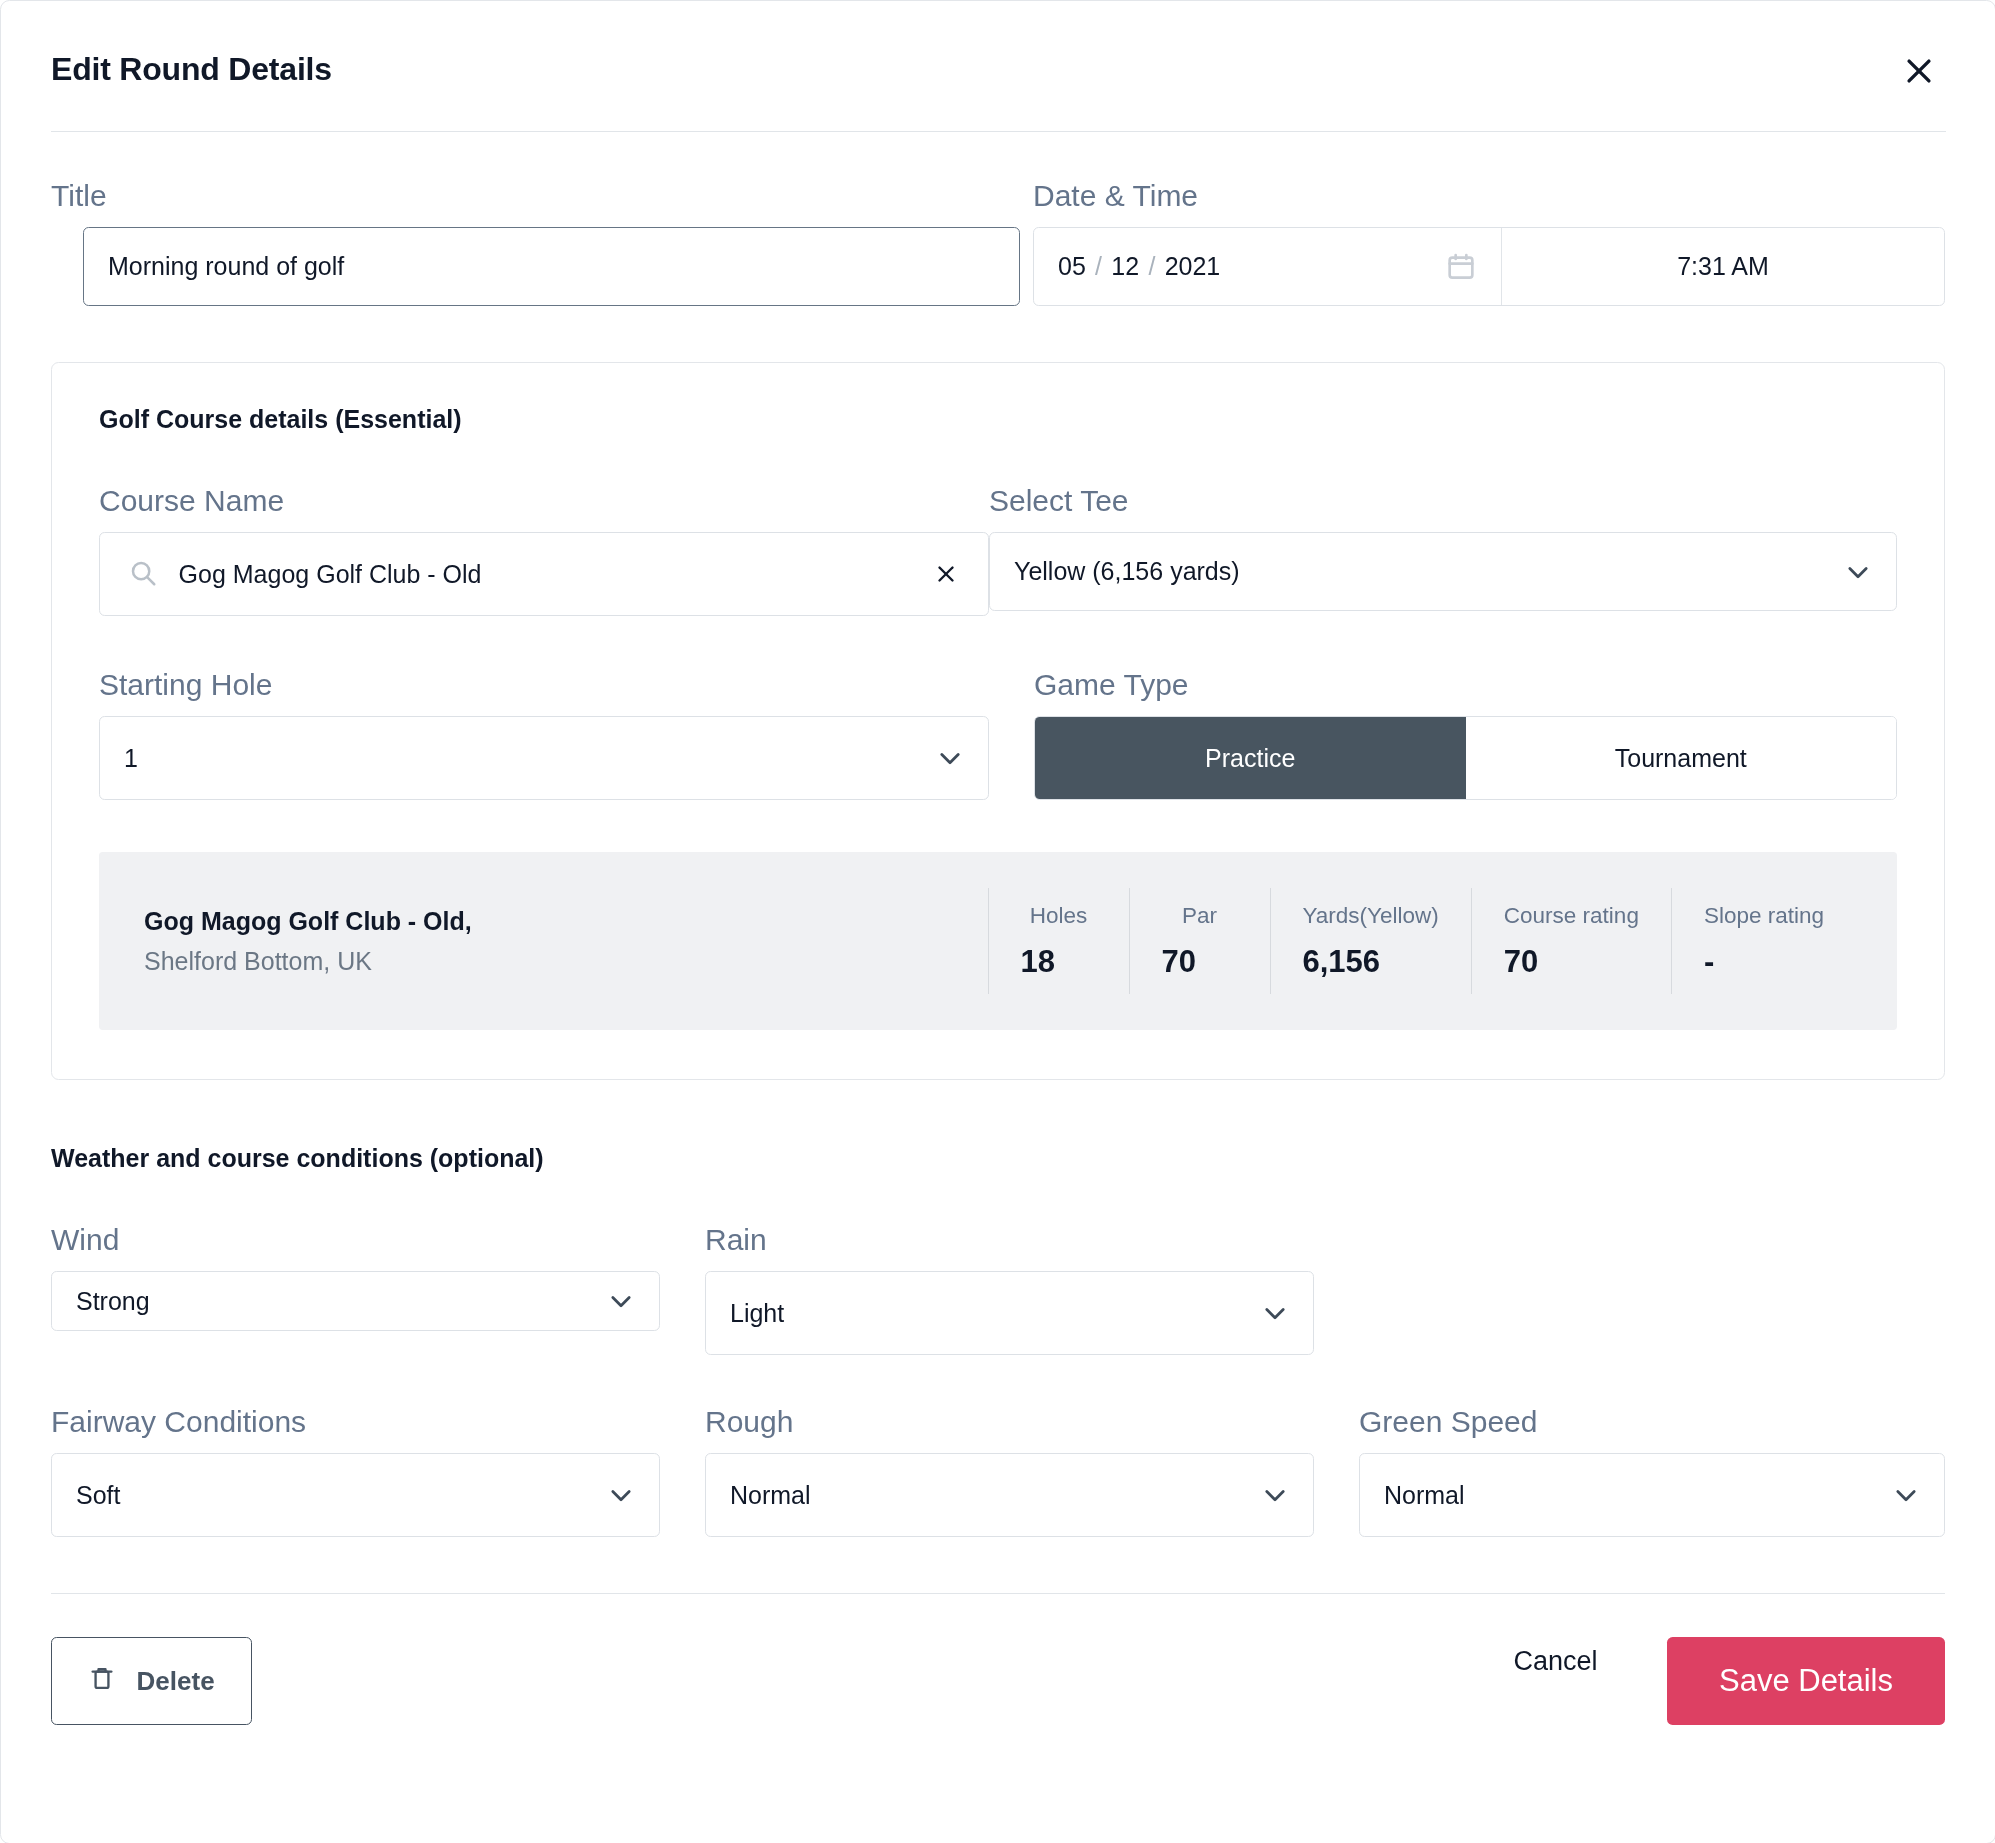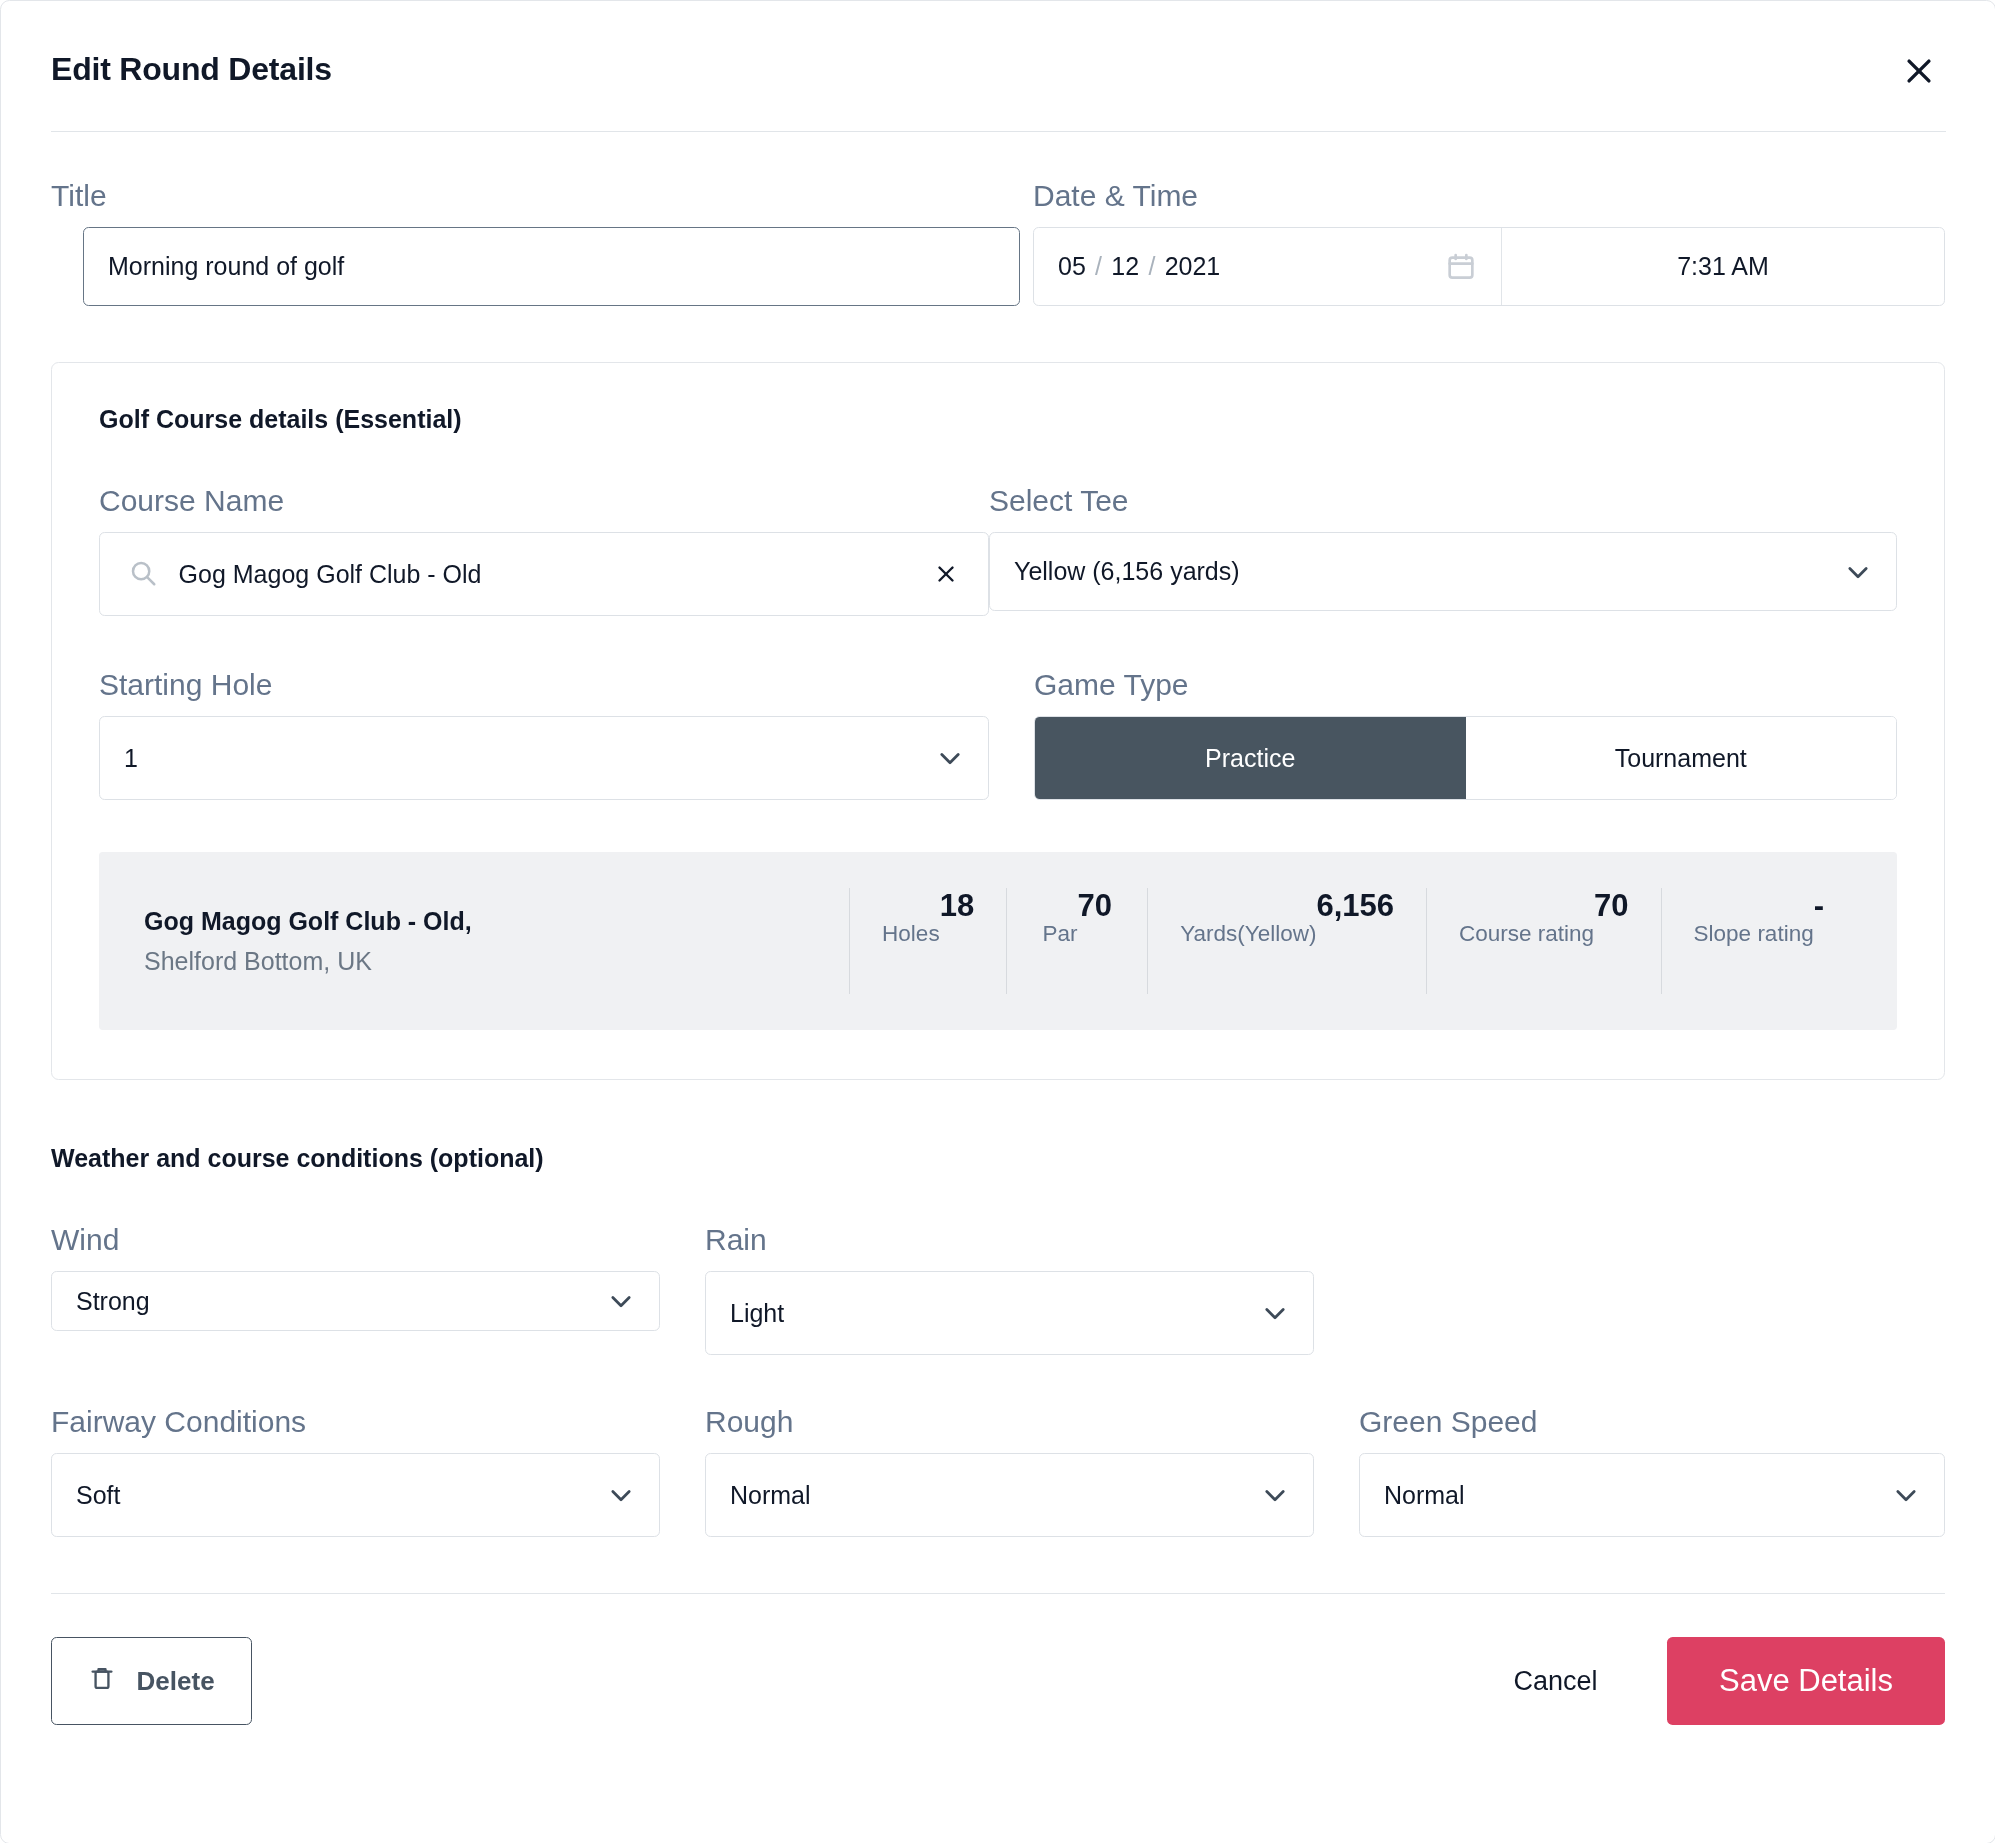--- a/index.html
+++ b/index.html
@@ -253,21 +253,21 @@
     font-weight: bold;
     color: #101828;
     margin-bottom: 11.2px;
   }
   .stats-course-loc {
     font-size: 25px;
     color: #6b7785;
   }
   .stat-cell {
     display: flex;
-    flex-direction: row;
+    flex-direction: column;
     align-items: center;
     justify-content: center;
     border-left: 0.9px solid #d7dade;
     padding: 0 32px;
     min-width: 141px;
   }
   .stat-label {
     font-size: 22.5px;
     color: #64748b;
     margin-bottom: 15px;
@@ -318,21 +318,21 @@
     border-radius: 5.6px;
     background: #fff;
     font-size: 26px;
     font-weight: bold;
     color: #475462;
     cursor: pointer;
     font-family: "Liberation Sans", sans-serif;
   }
   .footer-right {
     display: flex;
-    align-items: center;
+    align-items: flex-start;
     gap: 47px;
   }
   .cancel-btn {
     background: none;
     border: none;
     font-size: 27px;
     color: #101828;
     cursor: pointer;
     padding: 9.4px 22.5px;
     font-family: "Liberation Sans", sans-serif;

